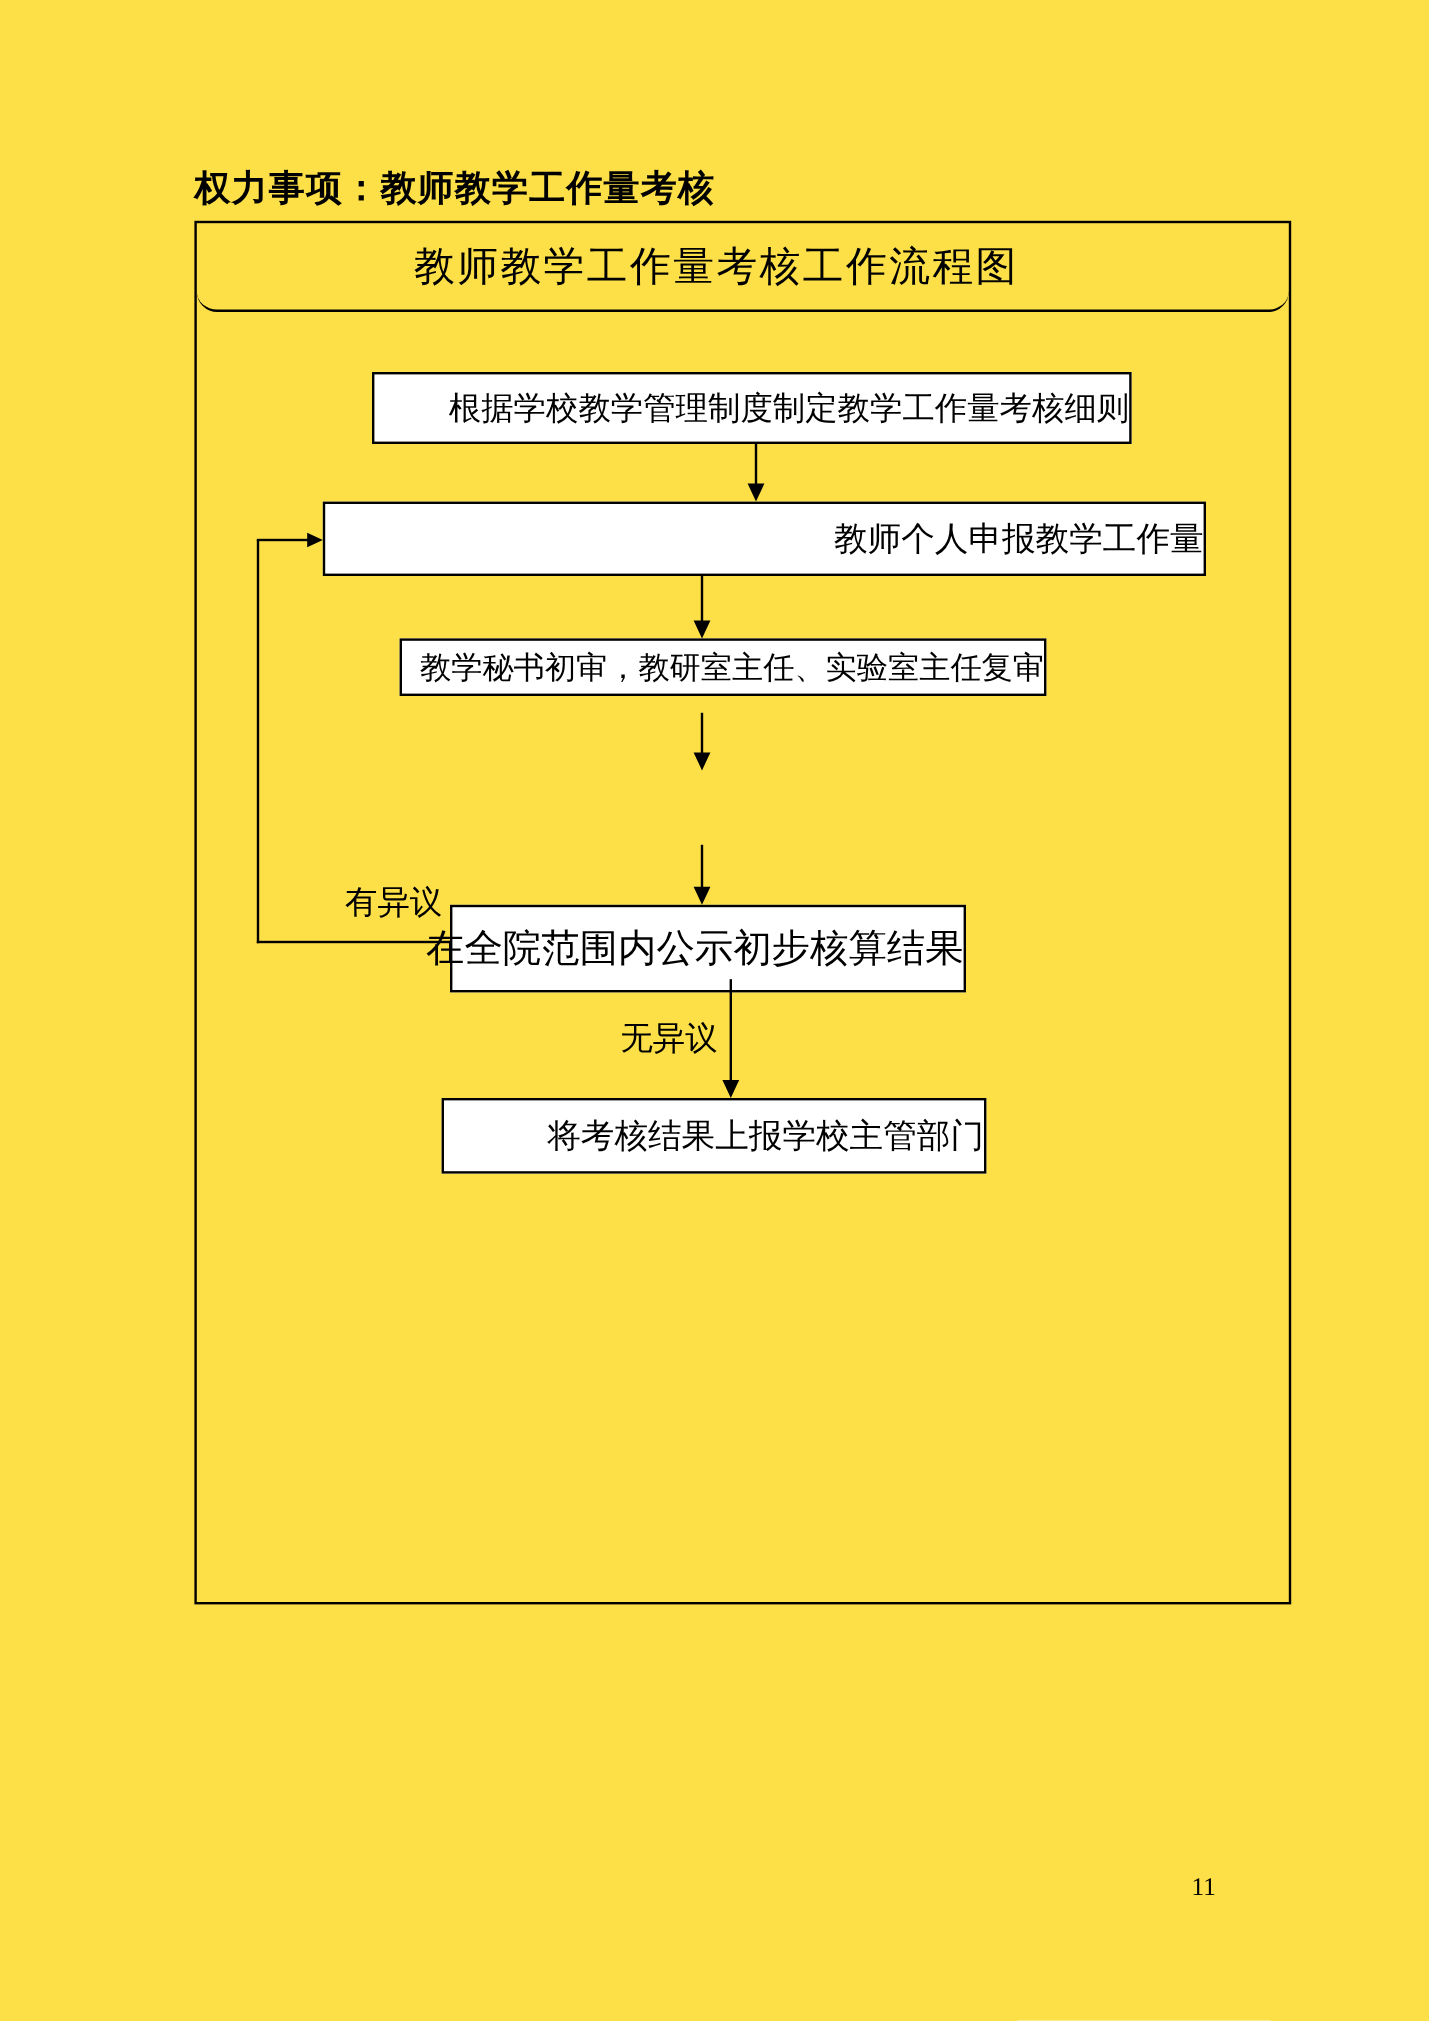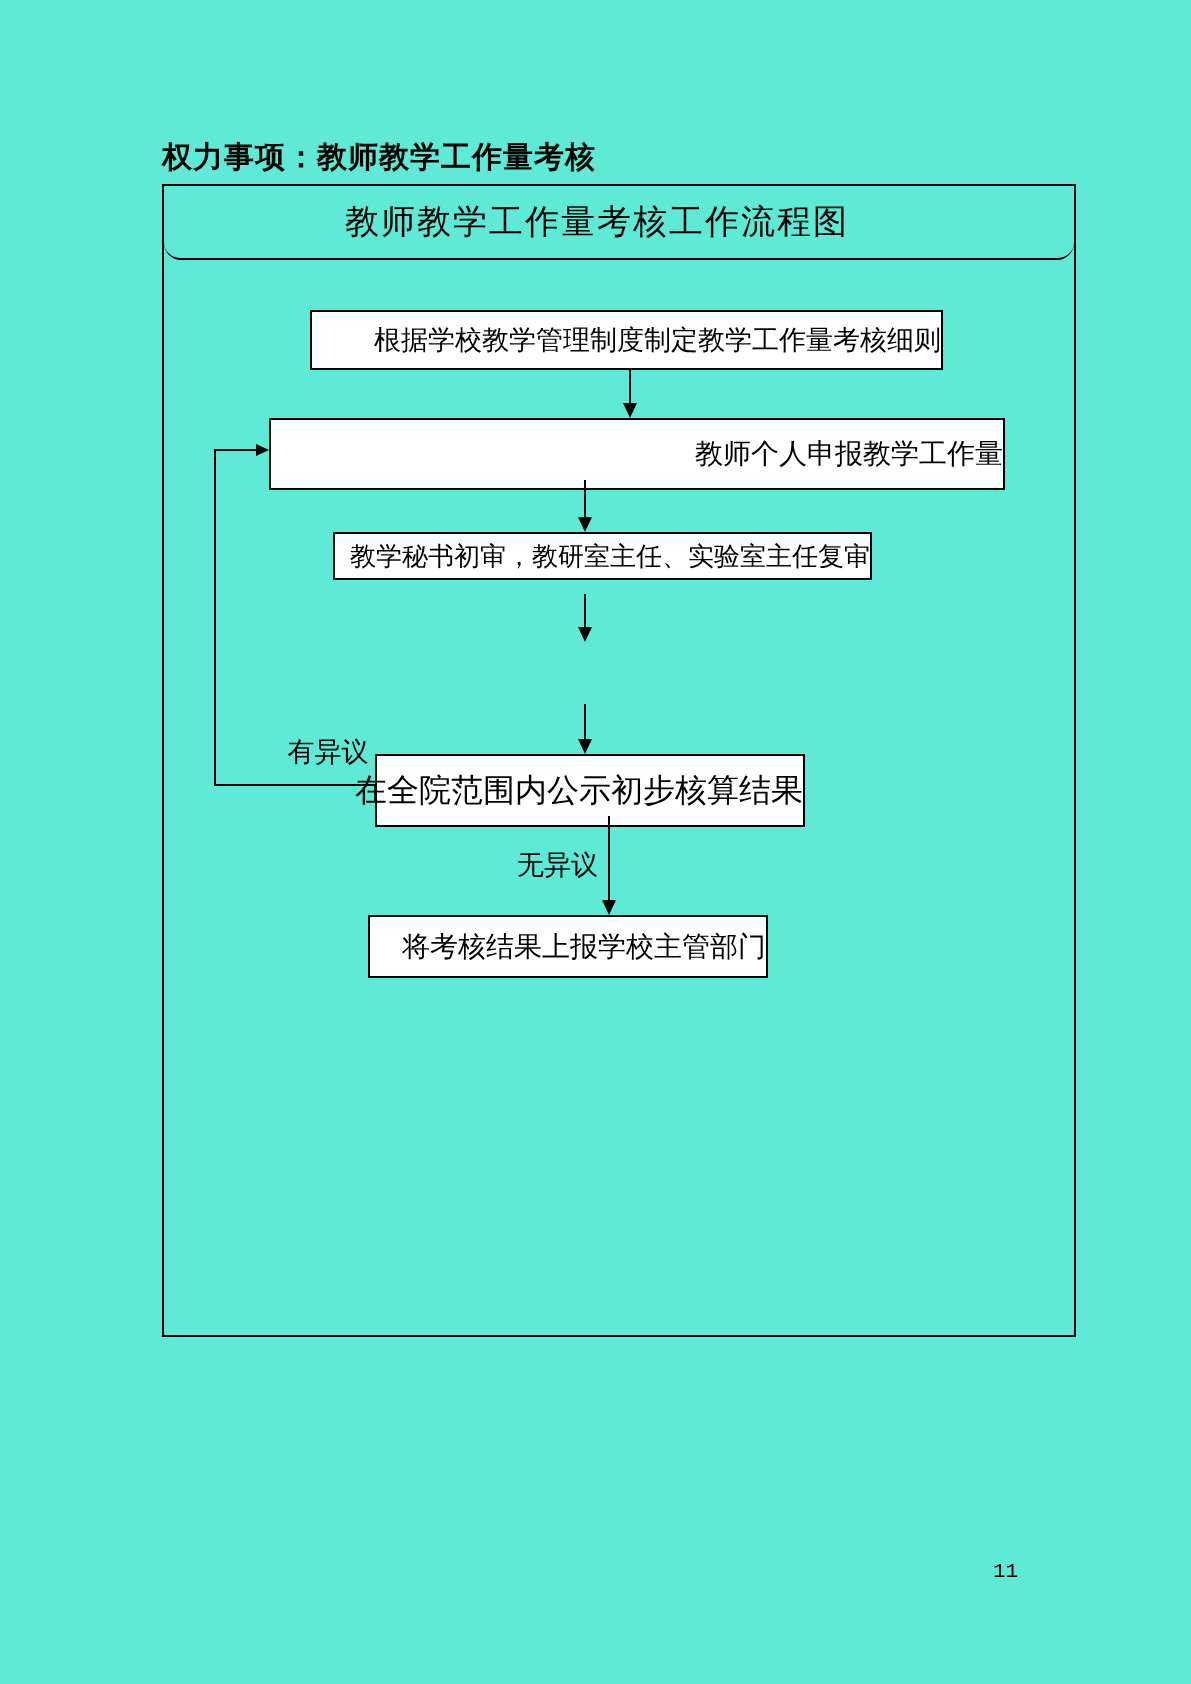--- a/index.html
+++ b/index.html
@@ -1,22 +1,22 @@
 <!DOCTYPE html>
 <html><head>
 <meta charset="utf-8">
 <style>
   * { margin: 0; padding: 0; box-sizing: border-box; }
   html, body { background: #ffffff; }
   .page {
     position: relative;
     width: 1191px;
     height: 1684px;
-    background: #5eead4;
-    font-family: Liberation Mono, monospace;
+    background: #fde047;
+    font-family: Liberation Serif, serif;
     color: #000000;
     overflow: hidden;
   }
   .doc-heading {
     position: absolute;
     left: 162px;
     top: 137px;
     font-size: 30px;
     font-weight: bold;
     letter-spacing: 1px;
@@ -52,25 +52,25 @@
     position: absolute;
     border: 2px solid #000000;
     display: flex;
     align-items: center;
     justify-content: flex-end;
     font-size: 28px;
     white-space: nowrap;
     background: #ffffff;
   }
   .box-1 { left: 310px; top: 310px; width: 633px; height: 60px; font-size: 27px; }
-  .box-2 { left: 269px; top: 418px; width: 736px; height: 72px; }
+  .box-2 { left: 269px; top: 418px; width: 736px; height: 62px; }
   .box-3 { left: 333px; top: 532px; width: 539px; height: 48px; font-size: 26px; }
   .box-4 { left: 333px; top: 642px; width: 539px; height: 62px; }
   .box-5 { left: 375px; top: 754px; width: 430px; height: 73px; font-size: 32px; }
-  .box-6 { left: 368px; top: 915px; width: 400px; height: 63px; }
+  .box-6 { left: 368px; top: 915px; width: 454px; height: 63px; }
   .vline {
     position: absolute;
     width: 2px;
     background: #000000;
   }
   .hline {
     position: absolute;
     height: 2px;
     background: #000000;
   }

